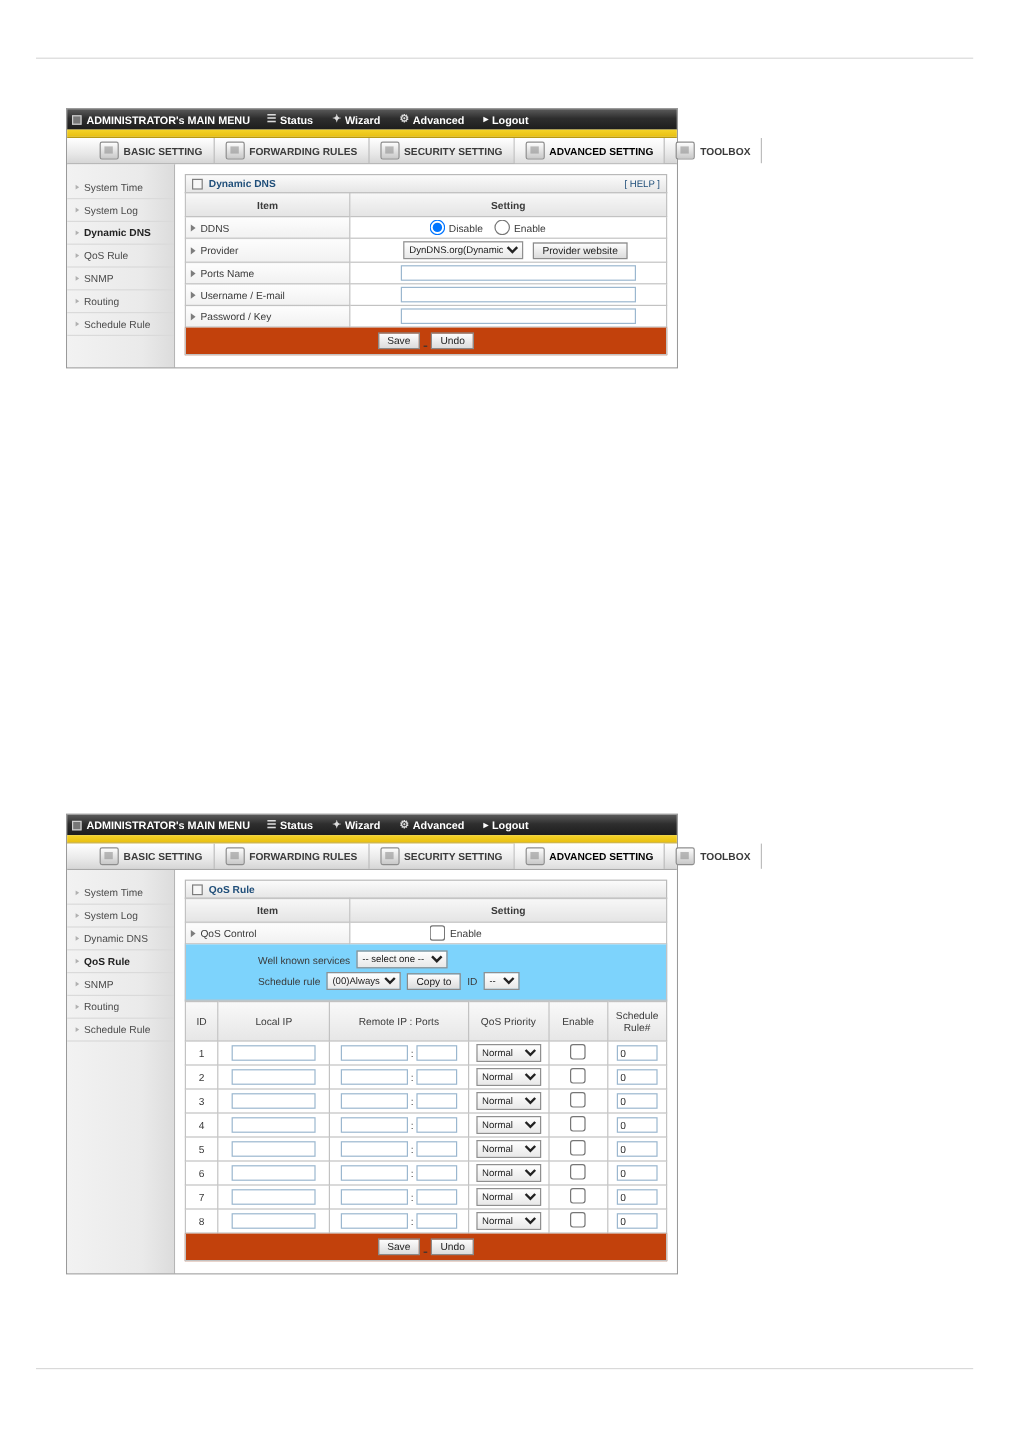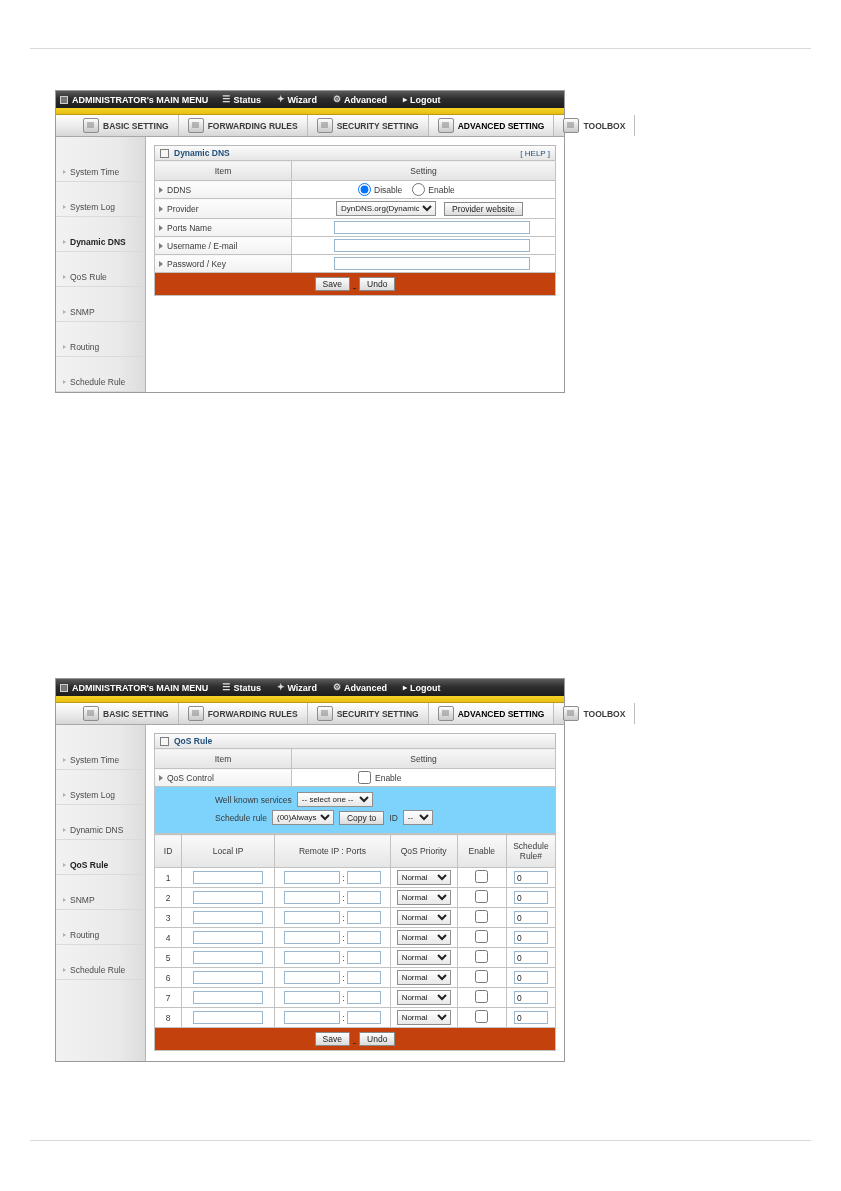--- a/index.html
+++ b/index.html
@@ -138,21 +138,20 @@
   .side-item {
     display: flex;
     align-items: center;
     gap: 4px;
     font-size: 8.5px;
     color: #4a4a4a;
     padding: 4px 4px 4px 7px;
     border-bottom: 1px solid #dadada;
     white-space: nowrap;
     cursor: default;
-    margin-top: 16px;
   }
   .side-item .dot {
     width: 0; height: 0;
     border-left: 3px solid #b0b0b0;
     border-top: 2.5px solid transparent;
     border-bottom: 2.5px solid transparent;
   }
   .side-item.current { color: #222; font-weight: bold; }
 
   .content {
@@ -192,21 +191,21 @@
   table.grid td, table.grid th {
     border: 1px solid #c2c2c2;
     font-size: 8.5px;
     padding: 2px 4px;
     color: #3a3a3a;
     vertical-align: middle;
   }
   th.hdr {
     background: linear-gradient(to bottom, #f7f7f7, #e4e4e4);
     text-align: center;
-    font-weight: normal;
+    font-weight: bold;
     height: 15px;
     color: #3a3a3a;
   }
   td.item-cell {
     width: 128px;
     background: linear-gradient(to bottom, #fdfdfd, #f1f1f1);
     white-space: nowrap;
   }
   td.item-cell .arrow {
     display: inline-block;

